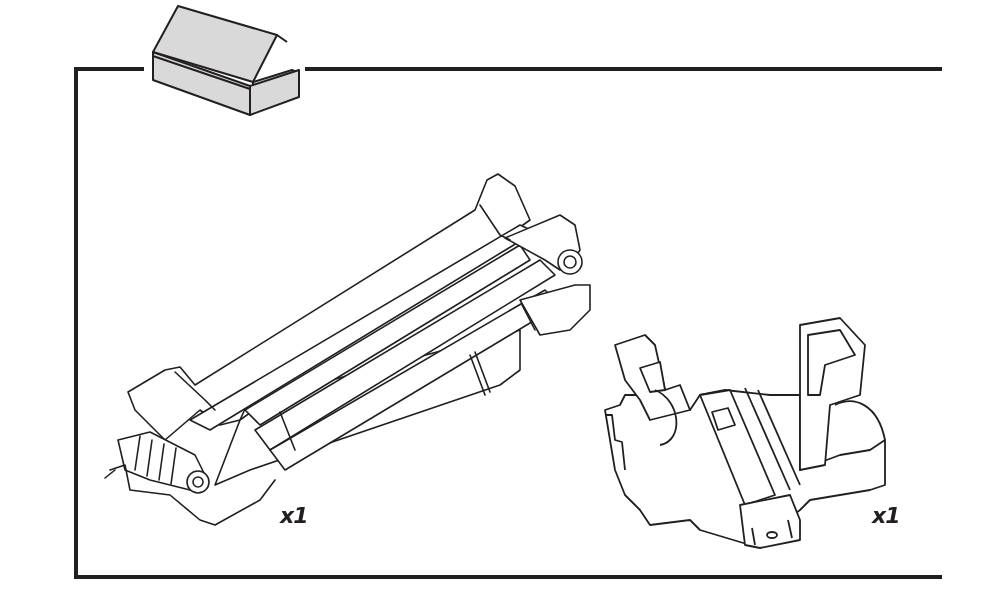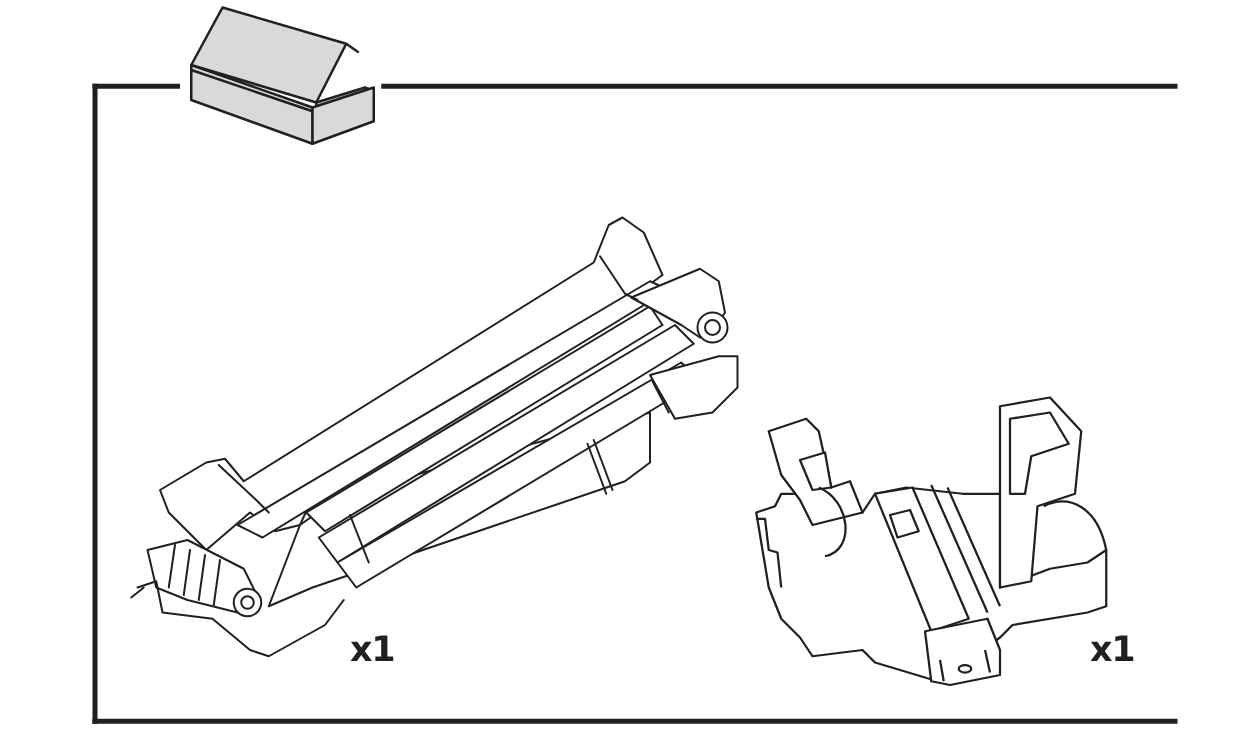--- a/index.html
+++ b/index.html
@@ -1,18 +1,18 @@
 <!DOCTYPE html>
 <html><head>
 <meta charset="utf-8">
 <style>
   html, body { margin:0; padding:0; background:#ffffff; }
   body { width:1000px; height:600px; position:relative; overflow:hidden; font-family:"DejaVu Sans", sans-serif; }
   .frame-line { position:absolute; background:#231f20; }
-  .qty { position:absolute; font-family:"DejaVu Sans", sans-serif; font-weight:bold; font-size:28px; color:#231f20; letter-spacing:-1px; }
+  .qty { position:absolute; font-family:"DejaVu Sans", sans-serif; font-weight:bold; font-size:22px; color:#231f20; letter-spacing:-1px;font-style:italic; }
   svg { position:absolute; left:0; top:0; }
 </style>
 </head>
 <body>
 
 <div class="frame-line" style="left:74px; top:67px; width:70px; height:4px;"></div>
 <div class="frame-line" style="left:305px; top:67px; width:637px; height:4px;"></div>
 <div class="frame-line" style="left:74px; top:67px; width:4px; height:512px;"></div>
 <div class="frame-line" style="left:74px; top:575px; width:868px; height:4px;"></div>
 

